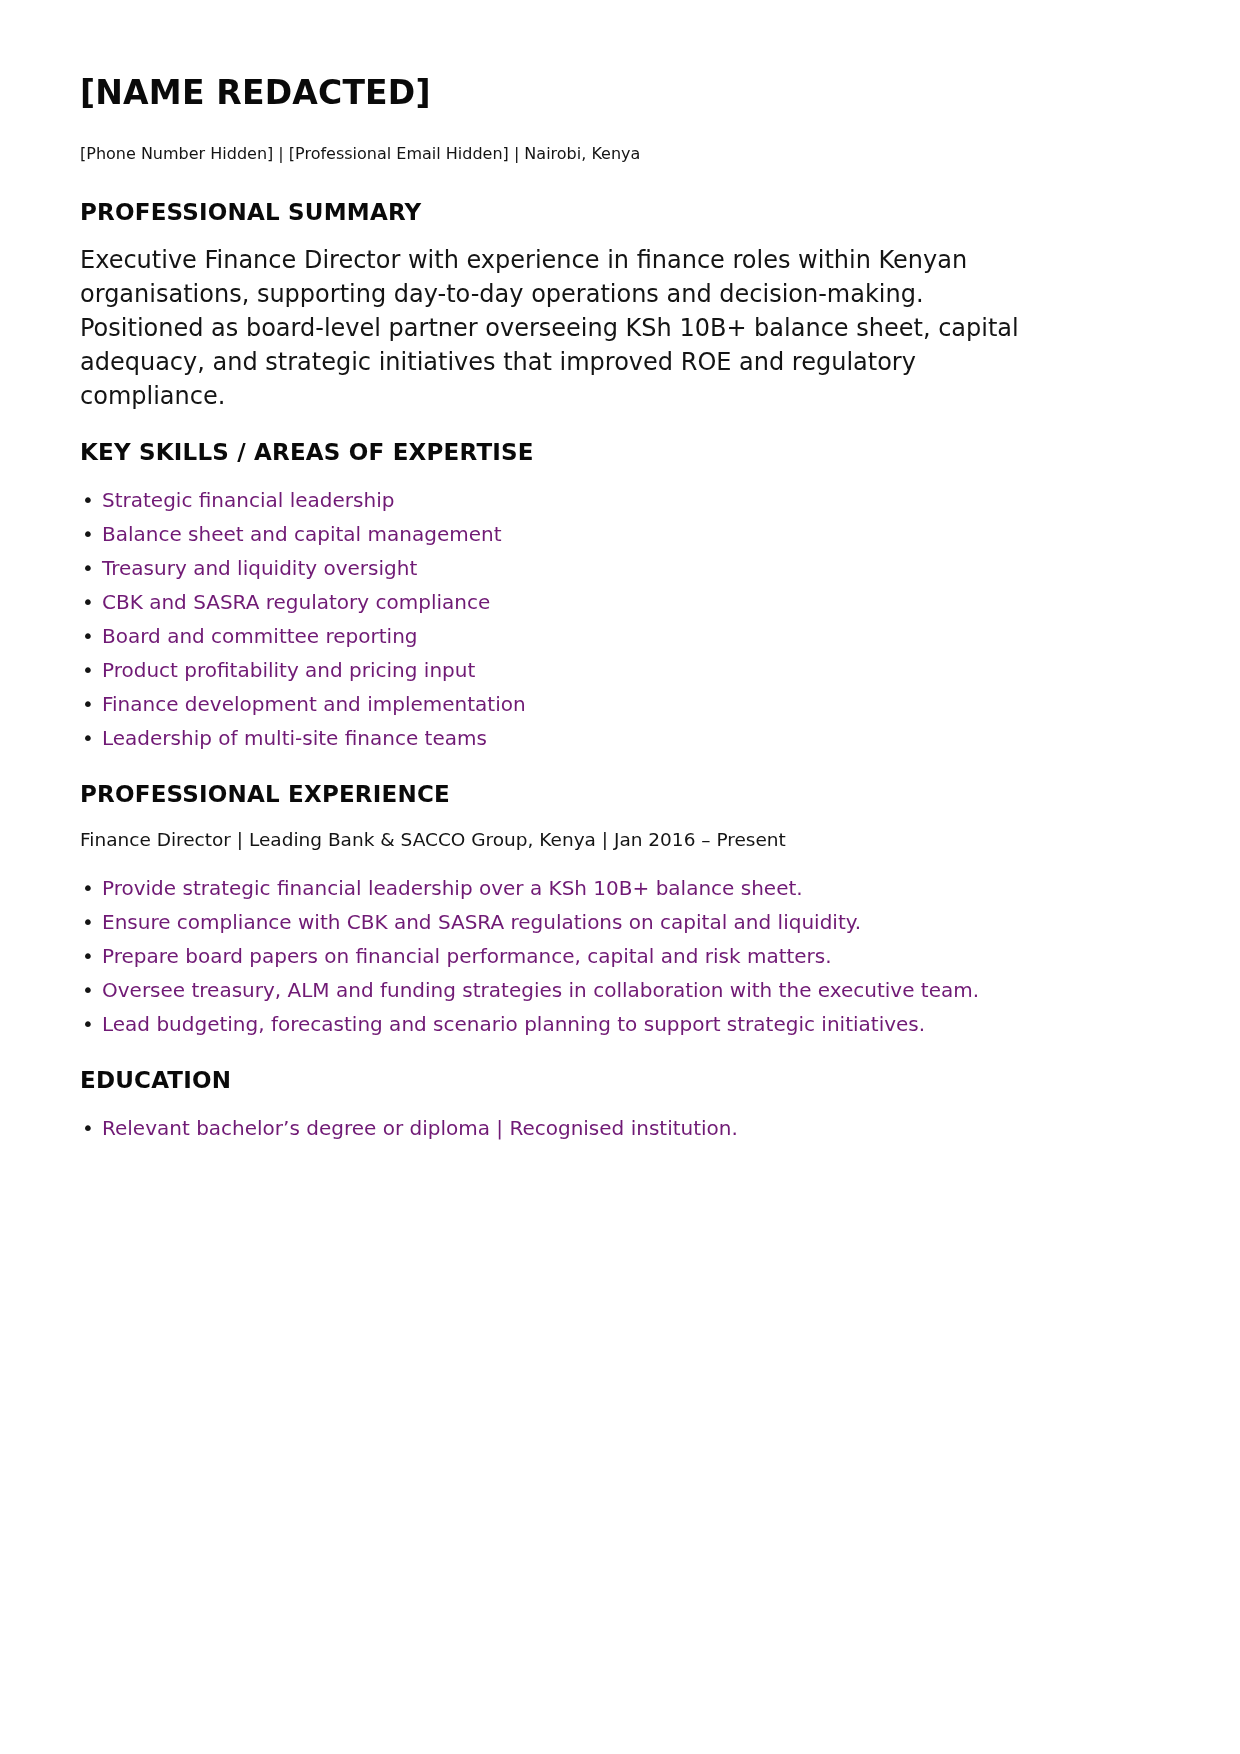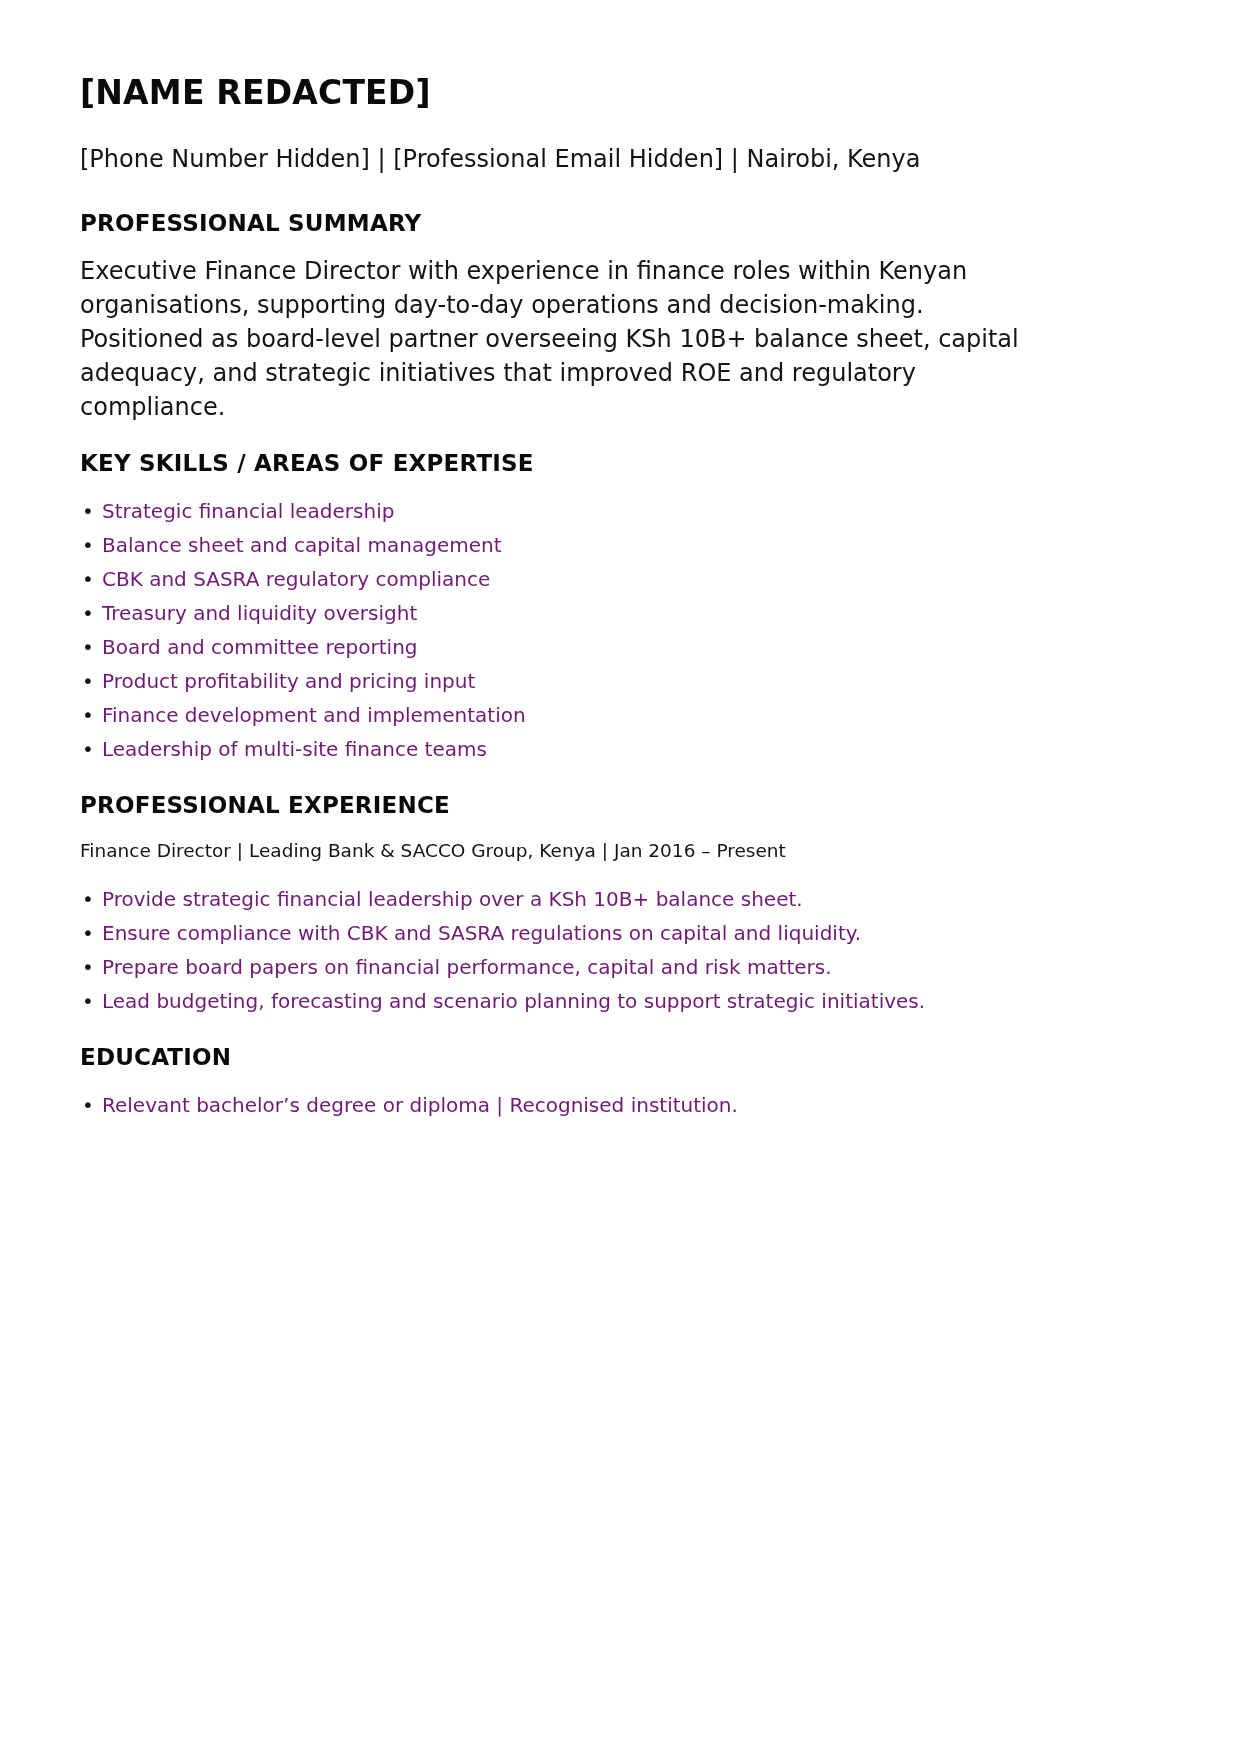--- a/index.html
+++ b/index.html
@@ -23,21 +23,21 @@
   }
   h1.name {
     font-size: 33px;
     font-weight: bold;
     line-height: 1.25;
     margin: 0 0 30px 0;
     color: #0a0a0a;
     letter-spacing: 0.2px;
   }
   .contact-line {
-    font-size: 24px;
+    font-size: 16px;
     line-height: 1.4;
     margin: 0 0 31px 0;
     color: #141414;
   }
   h2.section-heading {
     font-size: 23px;
     font-weight: bold;
     line-height: 30px;
     margin: 24px 0 16px 0;
     color: #0a0a0a;
@@ -89,36 +89,37 @@
       <h2 class="section-heading">PROFESSIONAL SUMMARY</h2>
       <p class="body-par">Executive Finance Director with experience in finance roles within Kenyan organisations, supporting day-to-day operations and decision-making.</p>
       <p class="body-par">Positioned as board-level partner overseeing KSh 10B+ balance sheet, capital adequacy, and strategic initiatives that improved ROE and regulatory compliance.</p>
     </section>
 
     <section>
       <h2 class="section-heading">KEY SKILLS / AREAS OF EXPERTISE</h2>
       <ul class="bullet-list">
         <li>Strategic financial leadership</li>
         <li>Balance sheet and capital management</li>
+        <li>Treasury and liquidity oversight</li>
         <li>CBK and SASRA regulatory compliance</li>
-        <li>Treasury and liquidity oversight</li>
         <li>Board and committee reporting</li>
         <li>Product profitability and pricing input</li>
         <li>Finance development and implementation</li>
         <li>Leadership of multi-site finance teams</li>
       </ul>
     </section>
 
     <section>
       <h2 class="section-heading">PROFESSIONAL EXPERIENCE</h2>
       <p class="role-line">Finance Director | Leading Bank &amp; SACCO Group, Kenya | Jan 2016 – Present</p>
       <ul class="bullet-list">
         <li>Provide strategic financial leadership over a KSh 10B+ balance sheet.</li>
         <li>Ensure compliance with CBK and SASRA regulations on capital and liquidity.</li>
         <li>Prepare board papers on financial performance, capital and risk matters.</li>
+        <li>Oversee treasury, ALM and funding strategies in collaboration with the executive team.</li>
         <li>Lead budgeting, forecasting and scenario planning to support strategic initiatives.</li>
       </ul>
     </section>
 
     <section>
       <h2 class="section-heading">EDUCATION</h2>
       <ul class="bullet-list">
         <li>Relevant bachelor’s degree or diploma | Recognised institution.</li>
       </ul>
     </section>

